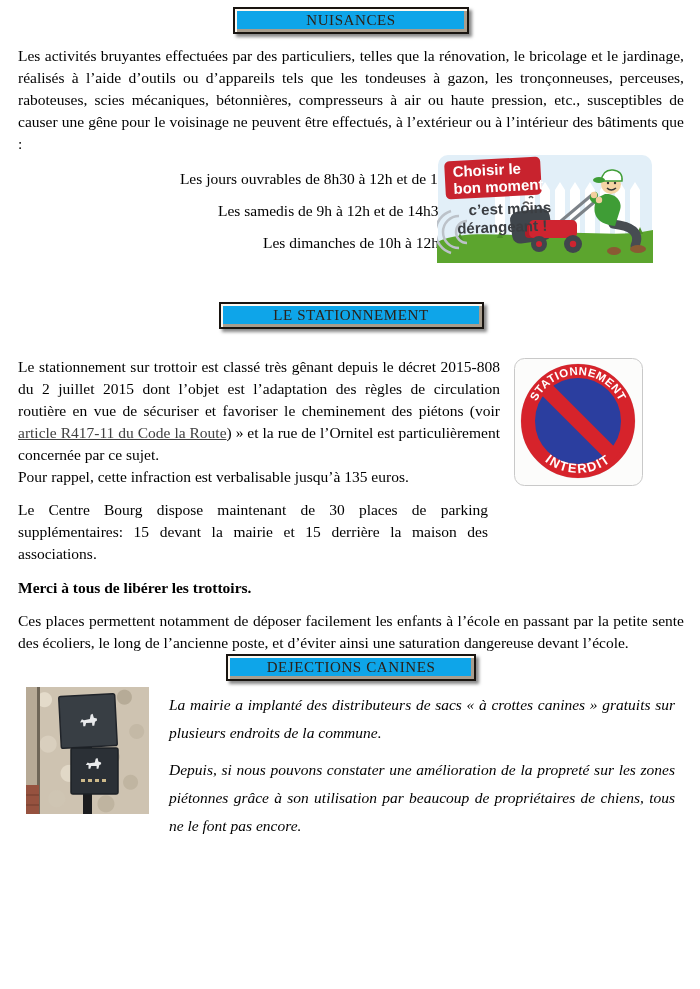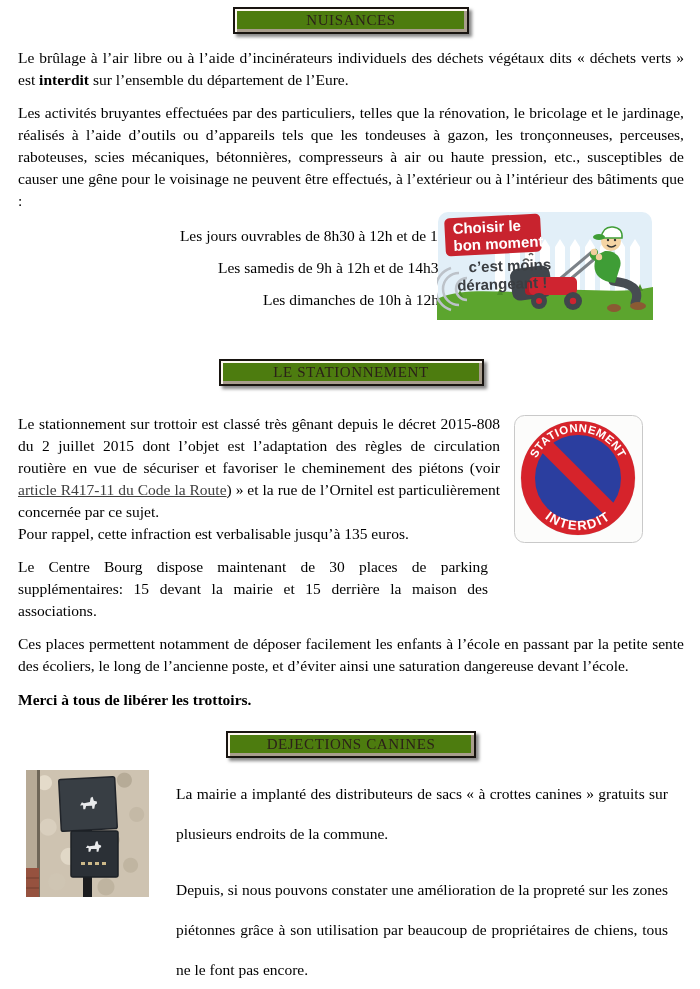--- a/index.html
+++ b/index.html
@@ -4,42 +4,42 @@
 <style>
   html,body{margin:0;padding:0;background:#ffffff;}
   .page{
     width:700px;height:989px;position:relative;overflow:hidden;
     background:#ffffff;box-sizing:border-box;
     padding:7px 16px 0 18px;
     font-family:"Liberation Serif",serif;
     font-size:15.5px;line-height:22px;color:#000;
   }
   .hdr-box{
-    margin:0 auto;border:2px solid #181410;background:#4d7c0f;
+    margin:0 auto;border:2px solid #181410;background:#0ea5e9;
     text-align:center;font-size:15px;line-height:20px;padding:1px 0 2px;
     letter-spacing:0.6px;color:#2b2118;
     box-shadow:inset 2px 2px 0 #fdf8ef, inset -3px -3px 0 #a89d8d, 3px 3px 3px rgba(40,40,40,0.55);
   }
   #box-nuisances{width:232px;}
   #box-stationnement{width:261px;margin-top:48px;}
-  #box-dejections{width:246px;margin-top:20px;}
+  #box-dejections{width:246px;}
   p{margin:11px 0 0;text-align:justify;}
   .first-after-box{margin-top:13px;}
   .schedule{margin-top:13px;position:relative;}
   .schedule .sched-line{line-height:22px;margin-bottom:10px;text-align:center;}
   .cartoon-wrap{position:absolute;left:419px;top:-14px;width:216px;height:110px;}
   .st-narrow{width:482px;}
   #st-p1{position:relative;margin-top:27px;}
   .sign-wrap{position:absolute;left:496px;top:2px;width:129px;height:128px;}
   #st-p2{margin-top:10px;}
   #st-p3{width:470px;}
   #st-p5{font-weight:bold;margin-top:12px;}
   .link{color:#404040;text-decoration:underline;cursor:pointer;}
   .dej-text{margin:10px 0 0 142px;position:relative;line-height:28px;text-align:justify;}
-  .dej-text p{margin:16px;line-height:40px;}
+  .dej-text p{margin:9px;line-height:28px;font-style:italic;}
   .photo-wrap{position:absolute;left:-134px;top:-4px;width:123px;height:127px;
     background-color:#cec3b1;
     background-image:
       radial-gradient(circle at 15% 10%, #e4dbca 0 7px, rgba(0,0,0,0) 8px),
       radial-gradient(circle at 80% 8%,  #b6ab97 0 7px, rgba(0,0,0,0) 8px),
       radial-gradient(circle at 45% 22%, #ddd3c2 0 8px, rgba(0,0,0,0) 9px),
       radial-gradient(circle at 90% 35%, #c4b9a6 0 7px, rgba(0,0,0,0) 8px),
       radial-gradient(circle at 18% 45%, #d9cfbe 0 8px, rgba(0,0,0,0) 9px),
       radial-gradient(circle at 70% 55%, #b4a995 0 7px, rgba(0,0,0,0) 8px),
       radial-gradient(circle at 35% 68%, #e1d8c7 0 8px, rgba(0,0,0,0) 9px),
@@ -52,21 +52,20 @@
 </style>
 </head>
 <body>
 
 <div class="page">
 
   <div class="hdr-box" id="box-nuisances">
     <span>NUISANCES</span>
   </div>
 
-  <p class="first-after-box"><span>Le brûlage à l’air libre ou à l’aide d’incinérateurs individuels des déchets végétaux dits « déchets verts » est </span><b>interdit</b><span> sur l’ensemble du département de l’Eure.</span></p>
 
 
   <p>Les activités bruyantes effectuées par des particuliers, telles que la rénovation, le bricolage et le jardinage, réalisés à l’aide d’outils ou d’appareils tels que les tondeuses à gazon, les tronçonneuses, perceuses, raboteuses, scies mécaniques, bétonnières, compresseurs à air ou haute pression, etc., susceptibles de causer une gêne pour le voisinage ne peuvent être effectués, à l’extérieur ou à l’intérieur des bâtiments que :</p>
 
   <div class="schedule">
     <div class="sched-line">Les jours ouvrables de 8h30 à 12h et de 14h30 à 19h30</div>
     <div class="sched-line">Les samedis de 9h à 12h et de 14h30 à 19h</div>
     <div class="sched-line">Les dimanches de 10h à 12h</div>
 
     <div class="cartoon-wrap">
@@ -164,23 +163,23 @@
         <text font-family="Liberation Sans, sans-serif" font-weight="bold" font-size="13" fill="#ffffff" letter-spacing="1.5">
           <textPath href="#arcB" startOffset="50%" text-anchor="middle">INTERDIT</textPath>
         </text>
       </svg>
     </span>
   </p>
 
 
   <p id="st-p3">Le Centre Bourg dispose maintenant de 30 places de parking supplémentaires: 15 devant la mairie et 15 derrière la maison des associations.</p>
 
+  <p id="st-p5">Merci à tous de libérer les trottoirs.</p>
+
   <p>Ces places permettent notamment de déposer facilement les enfants à l’école en passant par la petite sente des écoliers, le long de l’ancienne poste, et d’éviter ainsi une saturation dangereuse devant l’école.</p>
-
-  <p id="st-p5">Merci à tous de libérer les trottoirs.</p>
 
   <div class="hdr-box" id="box-dejections">
     <span>DEJECTIONS CANINES</span>
   </div>
 
   <div class="dej-text">
 
     <div class="photo-wrap">
       <svg width="123" height="127" viewBox="0 0 123 127">
         <defs>

